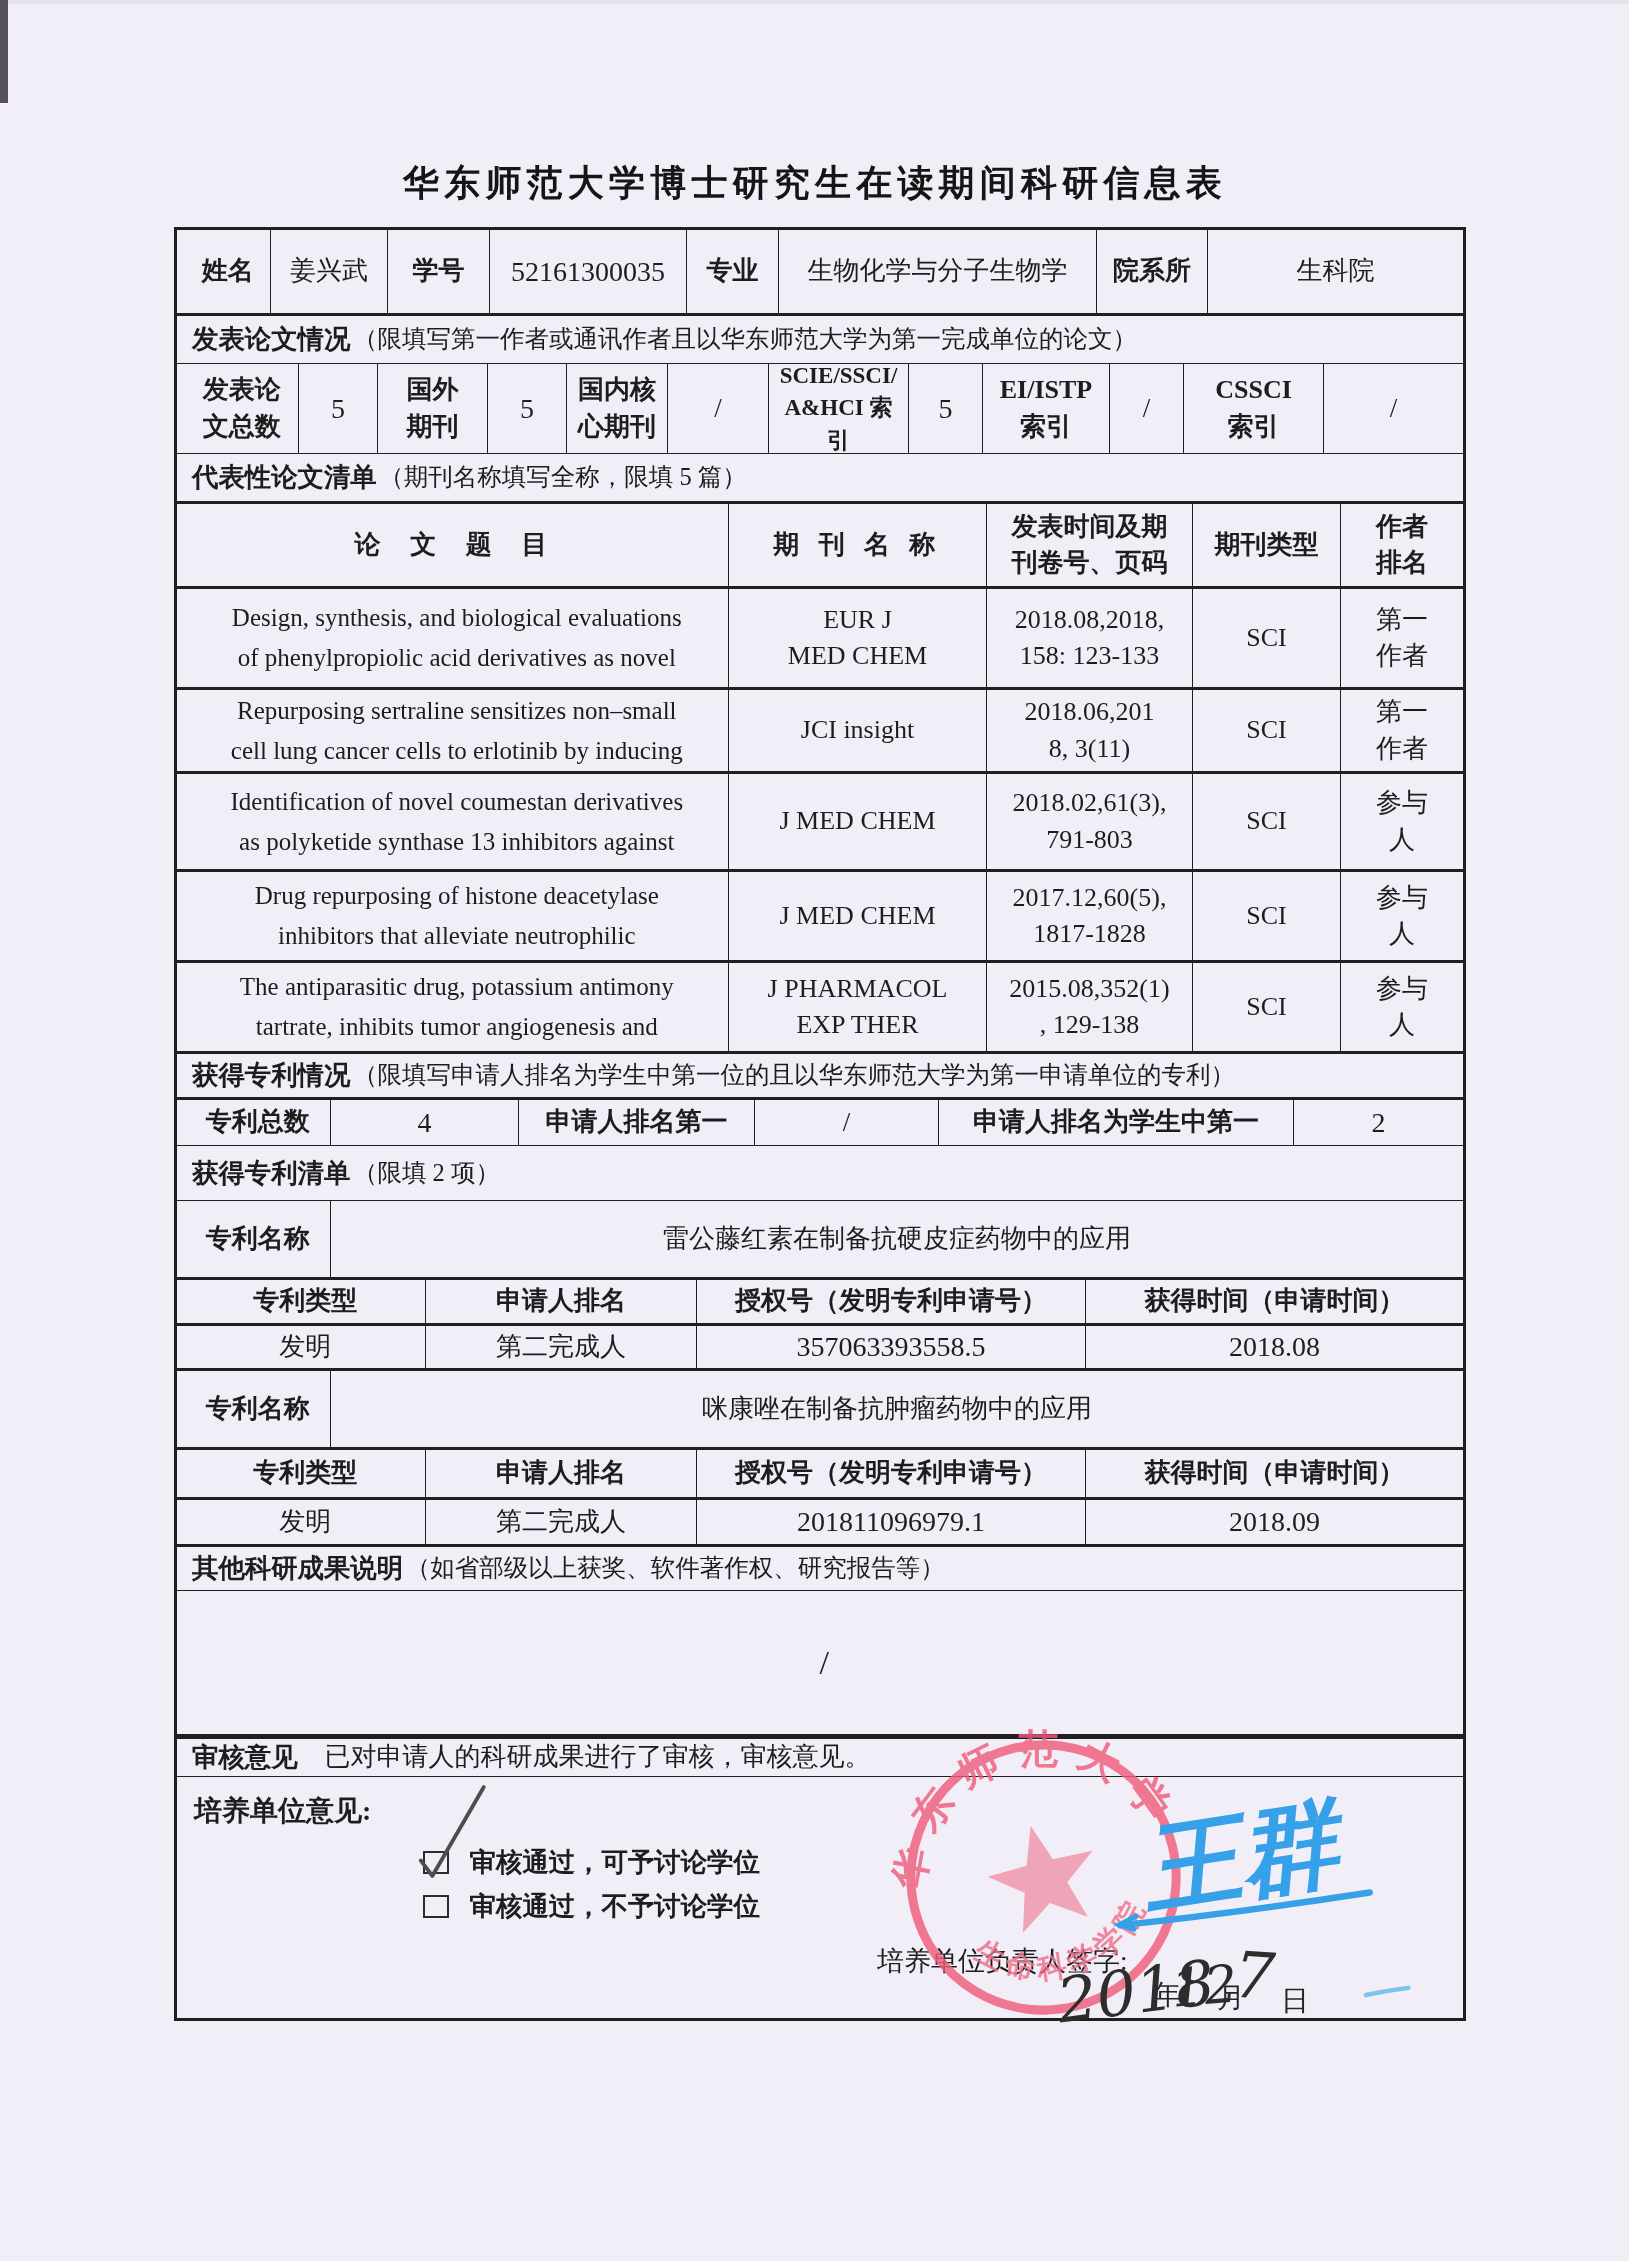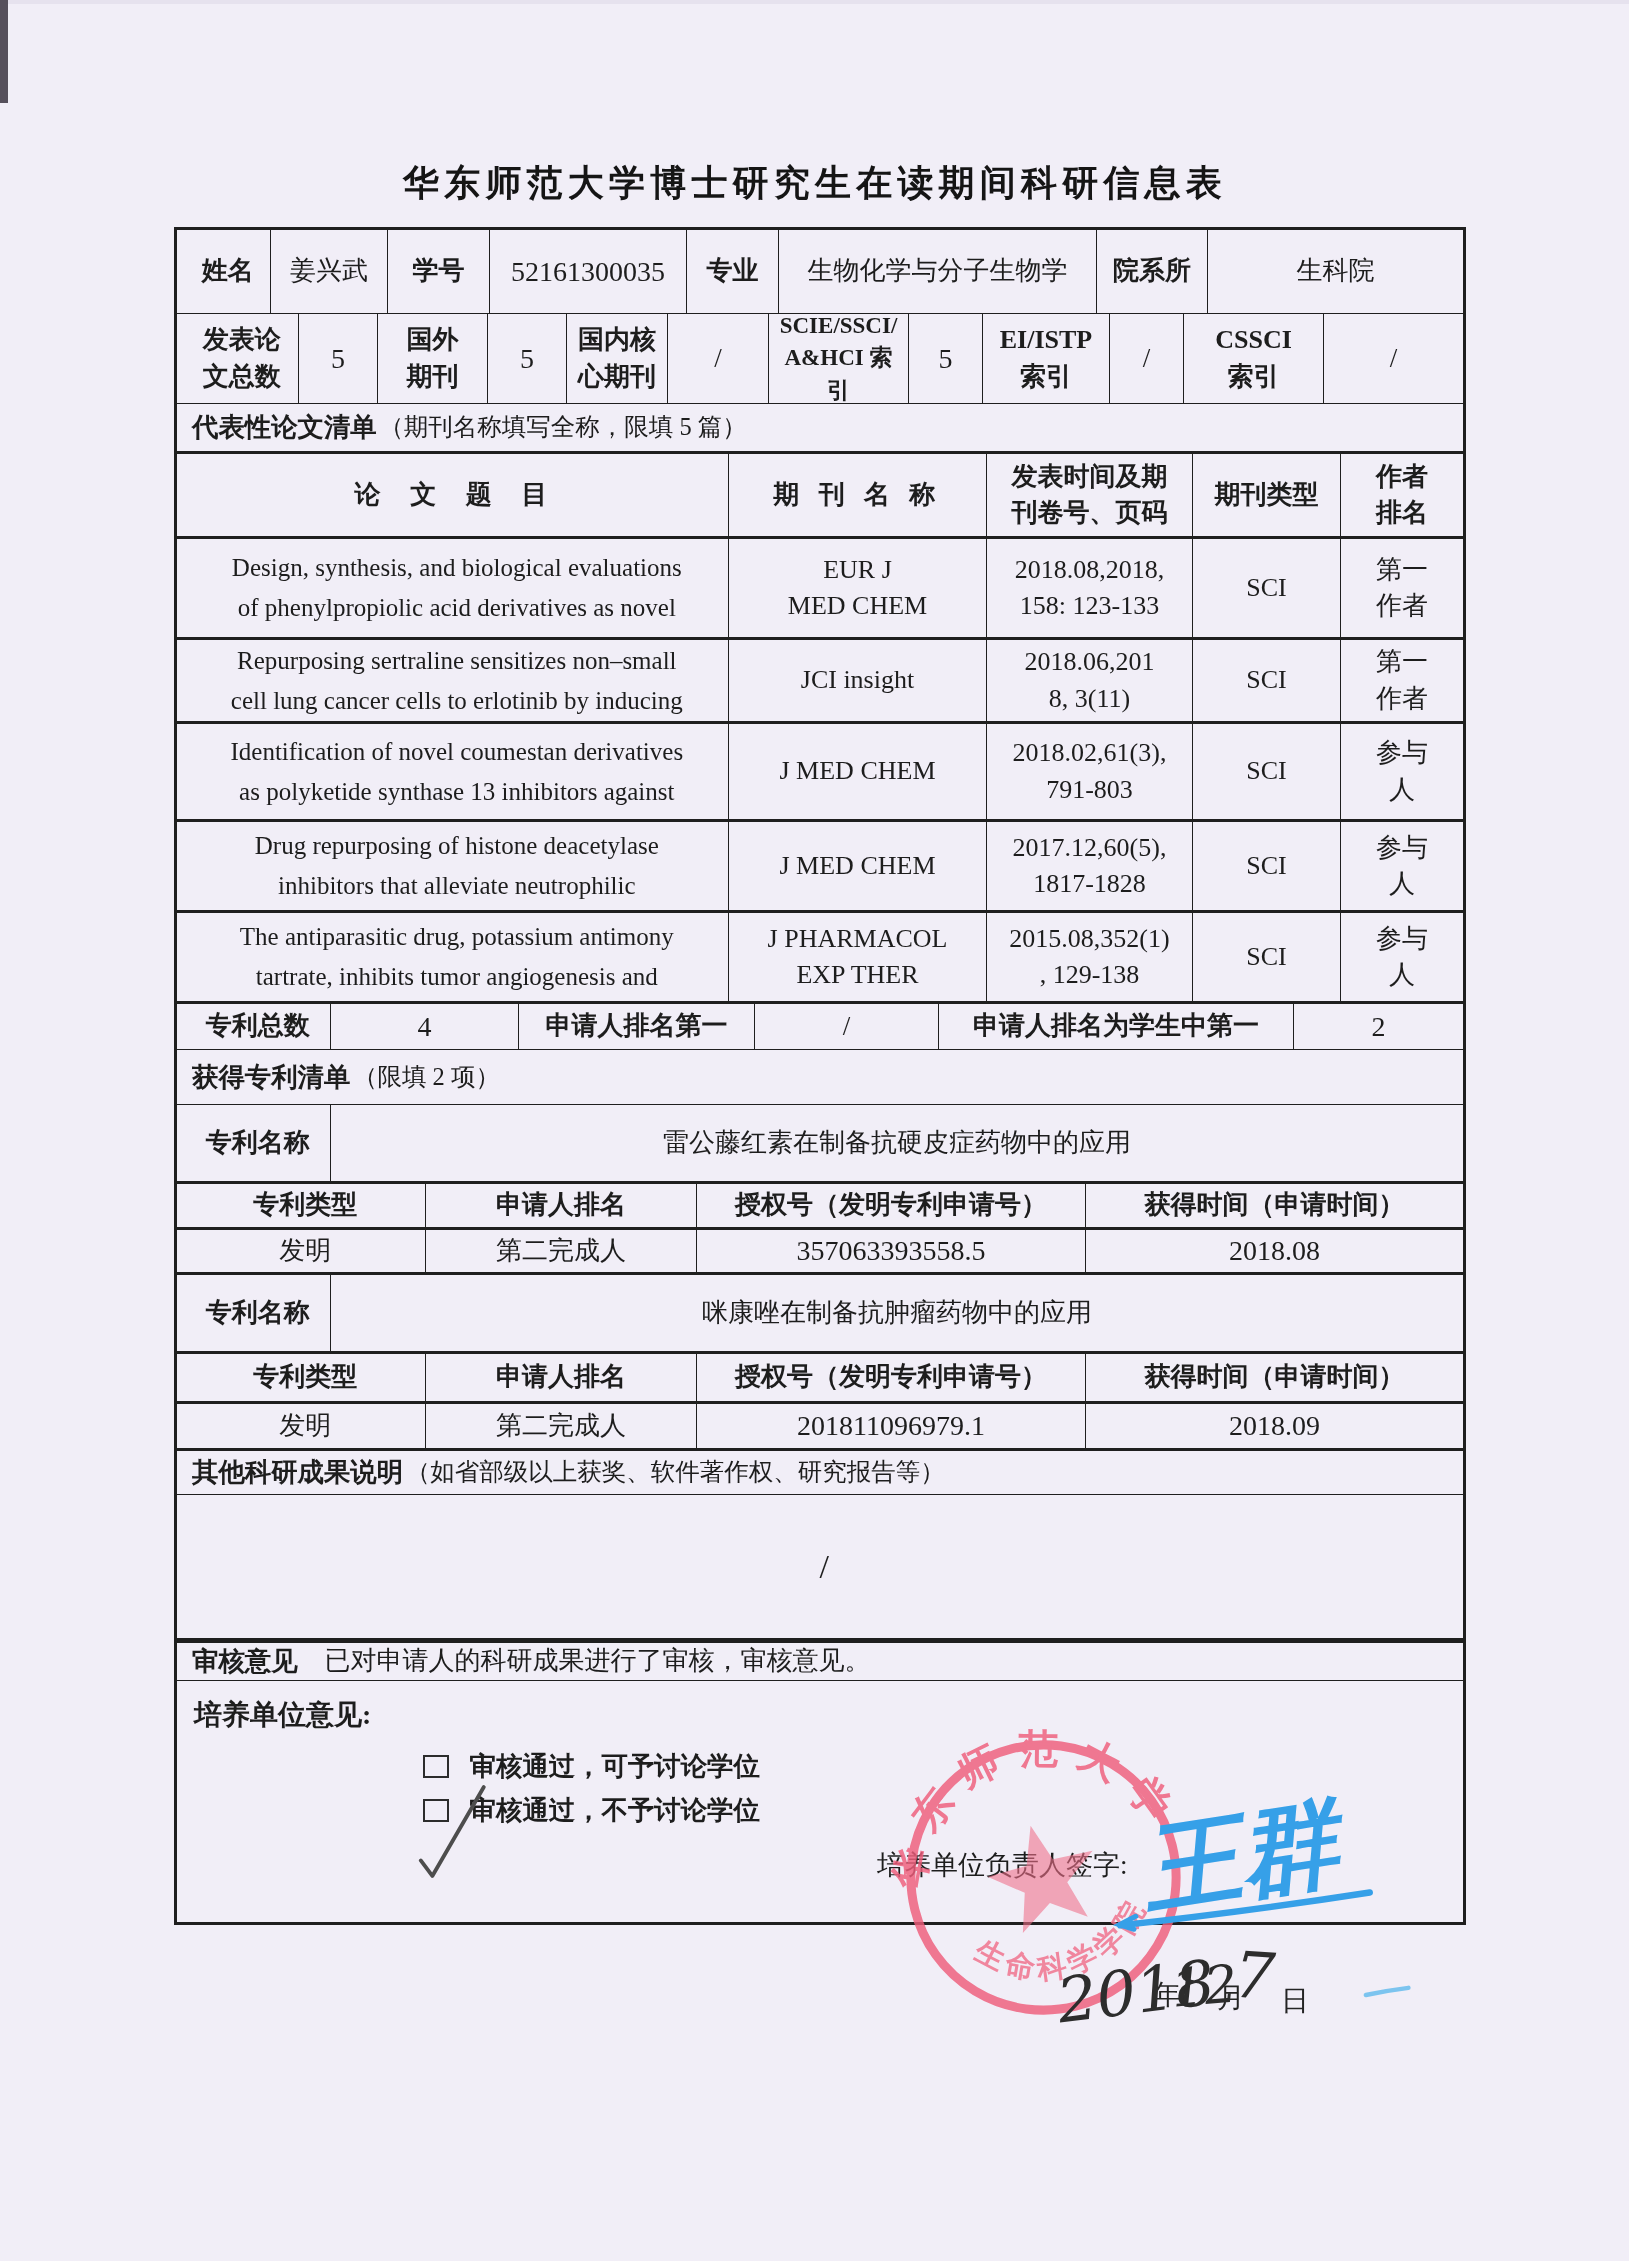--- a/index.html
+++ b/index.html
@@ -79,20 +79,26 @@
     <div class="cell b" style="width:93px">姓名</div>
     <div class="cell" style="width:117px">姜兴武</div>
     <div class="cell b" style="width:102px">学号</div>
     <div class="cell num" style="width:197px">52161300035</div>
     <div class="cell b" style="width:92px">专业</div>
     <div class="cell" style="width:318px">生物化学与分子生物学</div>
     <div class="cell b" style="width:111px">院系所</div>
     <div class="cell fill">生科院</div>
   </div>
 
+  <div class="row t6" style="height:50px">
+    <div class="cell left secrow fill">
+      <span class="sec-label">发表论文情况</span>
+      <span class="sec-note">（限填写第一作者或通讯作者且以华东师范大学为第一完成单位的论文）</span>
+    </div>
+  </div>
 
   <div class="row" style="height:90px">
     <div class="cell b pre" style="width:121px">发表论
 文总数</div>
     <div class="cell num" style="width:79px">5</div>
     <div class="cell b pre" style="width:110px">国外
 期刊</div>
     <div class="cell num" style="width:79px">5</div>
     <div class="cell b pre" style="width:101px">国内核
 心期刊</div>
@@ -171,20 +177,26 @@
 tartrate, inhibits tumor angiogenesis and</div>
     <div class="cell pre" style="width:258px">J PHARMACOL
 EXP THER</div>
     <div class="cell pre" style="width:206px">2015.08,352(1)
 , 129-138</div>
     <div class="cell" style="width:148px">SCI</div>
     <div class="cell pre fill">参与
 人</div>
   </div>
 
+  <div class="row t6" style="height:46px">
+    <div class="cell left secrow fill">
+      <span class="sec-label">获得专利情况</span>
+      <span class="sec-note">（限填写申请人排名为学生中第一位的且以华东师范大学为第一申请单位的专利）</span>
+    </div>
+  </div>
 
   <div class="row t6" style="height:48px">
     <div class="cell b" style="width:153px">专利总数</div>
     <div class="cell num" style="width:188px">4</div>
     <div class="cell b" style="width:236px">申请人排名第一</div>
     <div class="cell slash" style="width:184px">/</div>
     <div class="cell b" style="width:355px">申请人排名为学生中第一</div>
     <div class="cell num fill">2</div>
   </div>
 

